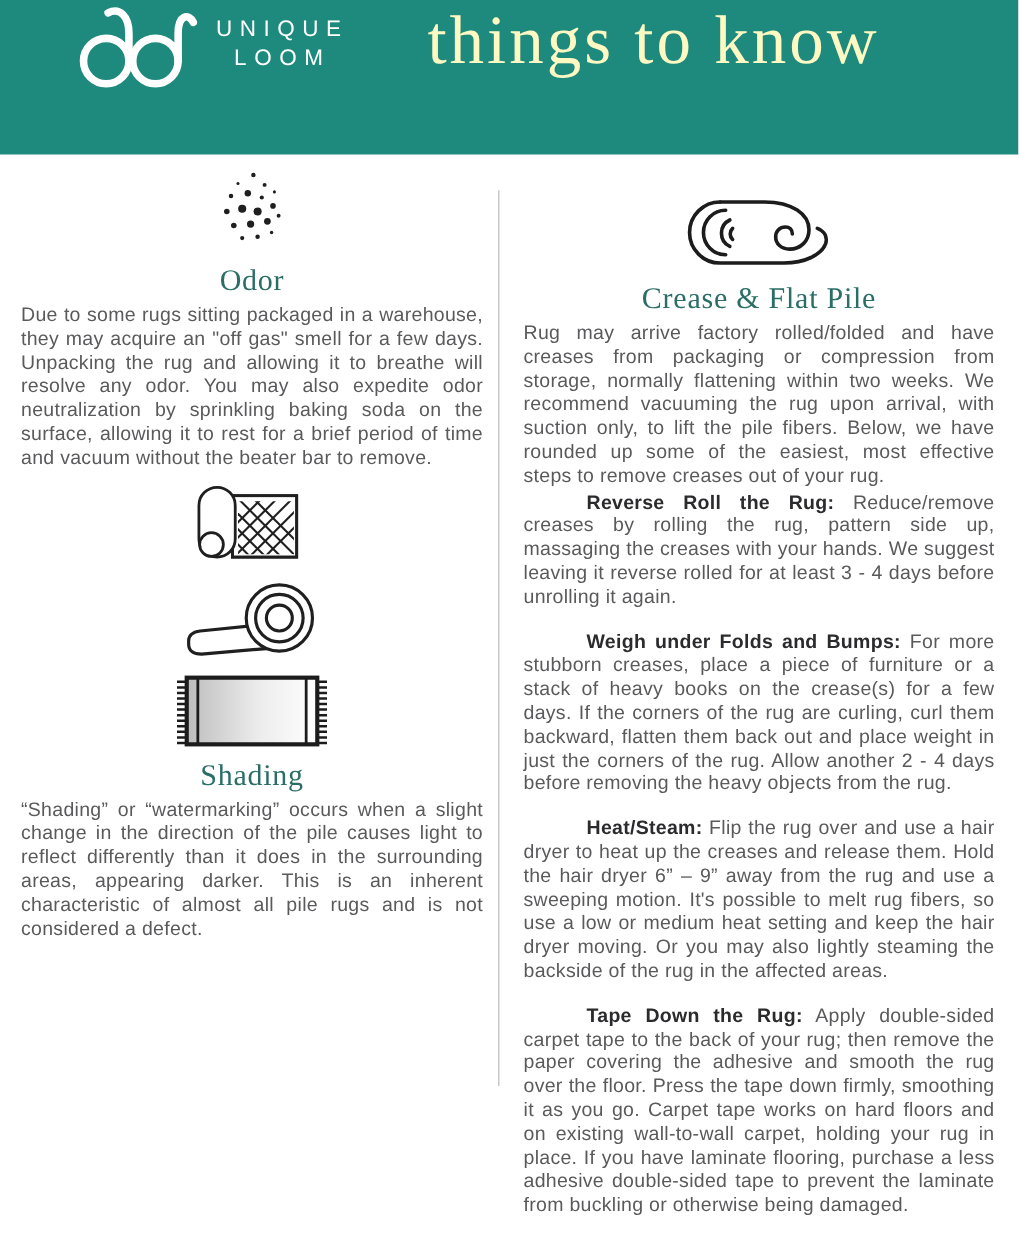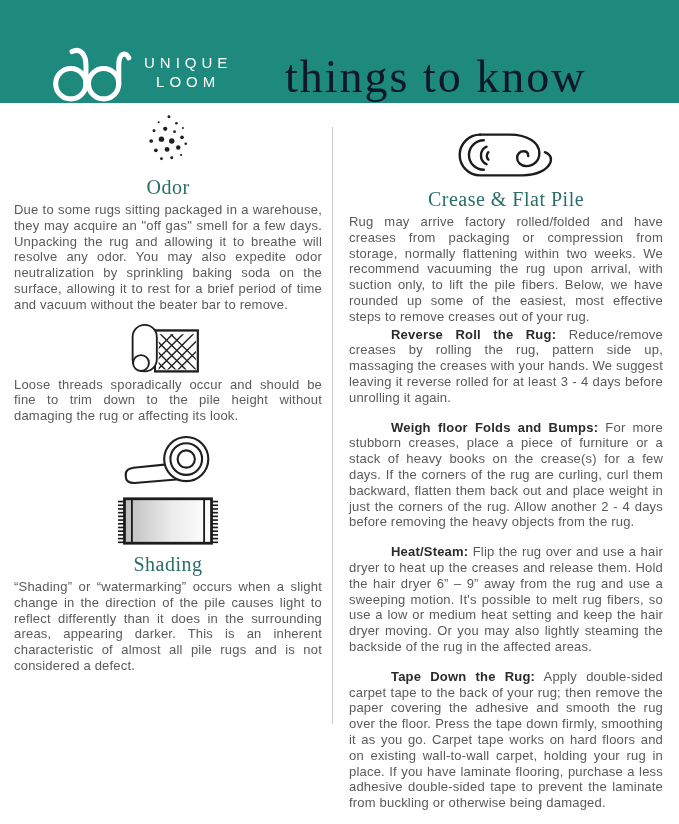--- a/index.html
+++ b/index.html
@@ -9,42 +9,42 @@
     height: 824px;
     background: #ffffff;
     overflow: hidden;
     font-family: "Liberation Sans", sans-serif;
   }
   
   .header {
     height: 103px;
     background: #1e8a7d;
     display: flex;
-    align-items: flex-end;
+    align-items: flex-start;
     padding: 0 34px 0 50px;
     box-sizing: border-box;
   }
   .brand {
     display: flex;
     align-items: center;
     gap: 12px;
   }
   .brand-logo svg { display: block; }
   .brand-word {
     color: #ffffff;
     font-size: 15px;
     letter-spacing: 5px;
     line-height: 1.25;
     text-align: center;
     font-weight: 400;
   }
   .header-title {
     flex: 1;
     text-align: center;
-    color: #0f172a;
+    color: #fef9c3;
     font-family: "Liberation Serif", "DejaVu Serif", serif;
     font-size: 46px;
     letter-spacing: 2px;
     font-weight: 400;
     padding-right: 6px;
   }
   
   .main {
     display: flex;
     height: 621px;
@@ -176,21 +176,20 @@
               <path d="M23,10 L65,52"></path>
               <path d="M34,10 L76,52"></path>
               <path d="M45,10 L87,52"></path>
               <path d="M1,10 L43,52"></path>
           </g>
           <rect x="30" y="8" width="46" height="44" fill="none"></rect>
           <rect x="6" y="2" width="26" height="50" rx="13" fill="#ffffff"></rect>
           <circle cx="15" cy="43" r="8.5" fill="#ffffff"></circle>
         </svg>
       </div>
-      <p class="body-text">Loose threads sporadically occur and should be fine to trim down to the pile height without damaging the rug or affecting its look.</p>
     </div>
 
     <div class="section">
       <div class="icon-row">
         <svg width="96" height="52" viewBox="0 0 100 52" fill="none" stroke="#1f1f1f" stroke-width="2.2">
           <path d="M62,46 L15,50 Q6,50 6,43 L6,41 Q6,35 14,34 L54,30" fill="#ffffff"></path>
           <circle cx="69" cy="25" r="23" fill="#ffffff"></circle>
           <circle cx="69" cy="25" r="16.5"></circle>
           <circle cx="69" cy="25" r="9"></circle>
         </svg>
@@ -256,21 +255,21 @@
           <path d="M30,12 A16,16 0 0 0 30,44"></path>
           <path d="M33,19 A10.5,10.5 0 0 0 33,38"></path>
           <path d="M35,25 A5.5,5.5 0 0 0 35,33"></path>
         </svg>
       </div>
       <h2 class="section-heading">Crease &amp; Flat Pile</h2>
       <p class="body-text" style="margin-bottom:2px;">Rug may arrive factory rolled/folded and have creases from packaging or compression from storage, normally flattening within two weeks. We recommend vacuuming the rug upon arrival, with suction only, to lift the pile fibers. Below, we have rounded up some of the easiest, most effective steps to remove creases out of your rug.</p>
 
       <p class="tip"><strong>Reverse Roll the Rug:</strong> <span>Reduce/remove creases by rolling the rug, pattern side up, massaging the creases with your hands. We suggest leaving it reverse rolled for at least 3 - 4 days before unrolling it again.</span></p>
 
-      <p class="tip"><strong>Weigh floor Folds and Bumps:</strong> <span>For more stubborn creases, place a piece of furniture or a stack of heavy books on the crease(s) for a few days. If the corners of the rug are curling, curl them backward, flatten them back out and place weight in just the corners of the rug. Allow another 2 - 4 days before removing the heavy objects from the rug.</span></p>
+      <p class="tip"><strong>Weigh under Folds and Bumps:</strong> <span>For more stubborn creases, place a piece of furniture or a stack of heavy books on the crease(s) for a few days. If the corners of the rug are curling, curl them backward, flatten them back out and place weight in just the corners of the rug. Allow another 2 - 4 days before removing the heavy objects from the rug.</span></p>
 
       <p class="tip"><strong>Heat/Steam:</strong> <span>Flip the rug over and use a hair dryer to heat up the creases and release them. Hold the hair dryer 6” – 9” away from the rug and use a sweeping motion. It's possible to melt rug fibers, so use a low or medium heat setting and keep the hair dryer moving. Or you may also lightly steaming the backside of the rug in the affected areas.</span></p>
 
       <p class="tip"><strong>Tape Down the Rug:</strong> <span>Apply double-sided carpet tape to the back of your rug; then remove the paper covering the adhesive and smooth the rug over the floor. Press the tape down firmly, smoothing it as you go. Carpet tape works on hard floors and on existing wall-to-wall carpet, holding your rug in place. If you have laminate flooring, purchase a less adhesive double-sided tape to prevent the laminate from buckling or otherwise being damaged.</span></p>
     </div>
 
   </div>
 </div>
 
 </body></html>

